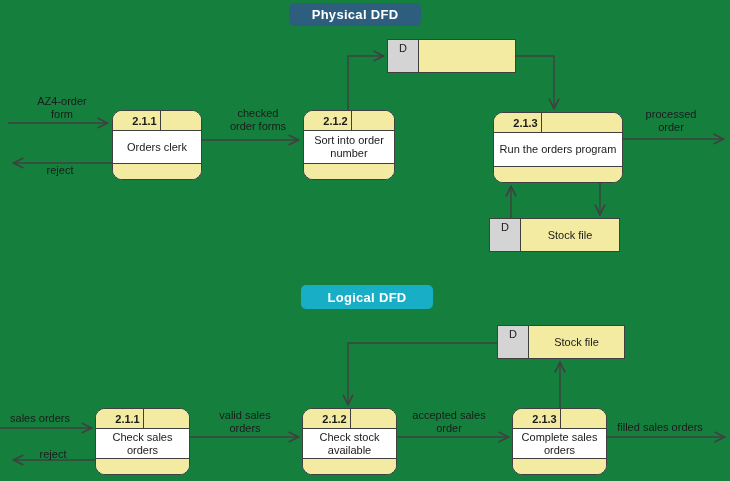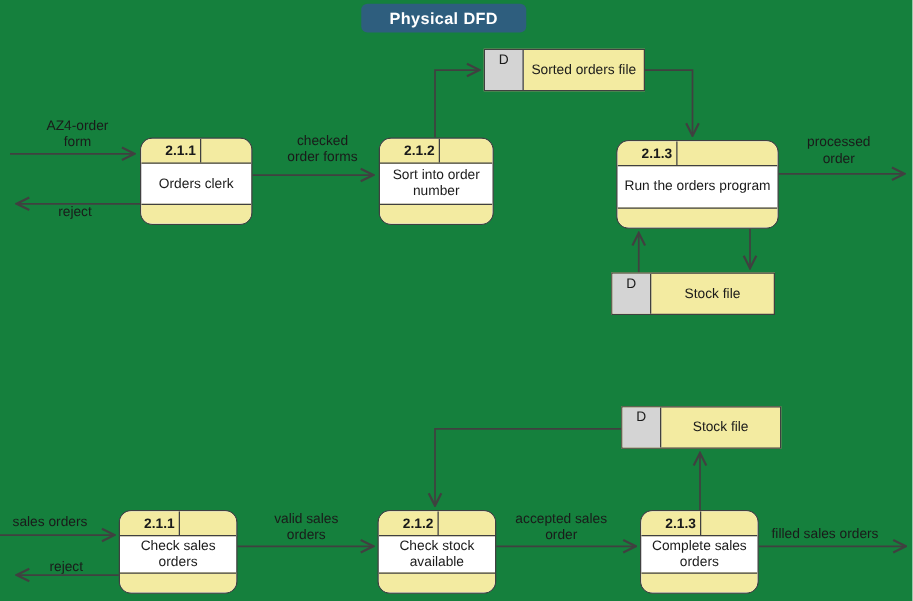--- a/index.html
+++ b/index.html
@@ -71,24 +71,24 @@
     <polyline points="0,428 91,428" marker-end="url(#arr)"></polyline>
     <polyline points="95,460 14,460" marker-end="url(#arr)"></polyline>
     <polyline points="190,437 298,437" marker-end="url(#arr)"></polyline>
     <polyline points="397,437 508,437" marker-end="url(#arr)"></polyline>
     <polyline points="607,437 724,437" marker-end="url(#arr)"></polyline>
     <polyline points="497,343 348,343 348,404" marker-end="url(#arr)"></polyline>
     <polyline points="560,408 560,363" marker-end="url(#arr)"></polyline>
   </svg>
 
   <div class="badge badge-physical">Physical DFD</div>
+  <div class="badge badge-logical">Logical DFD</div>
 
   <div class="store" style="left:387px;top:39px;width:129px;height:34px">
     <div class="s-id">D</div>
-    <div class="s-name">Sorted orders file</div>
   </div>
   <div class="store" style="left:489px;top:218px;width:131px;height:34px">
     <div class="s-id">D</div>
     <div class="s-name">Stock file</div>
   </div>
 
   <div class="process" style="left:112px;top:110px;width:90px;height:70px">
     <div class="p-head">
         <div class="p-id">2.1.1</div>
         <div class="p-head-rest"></div>

